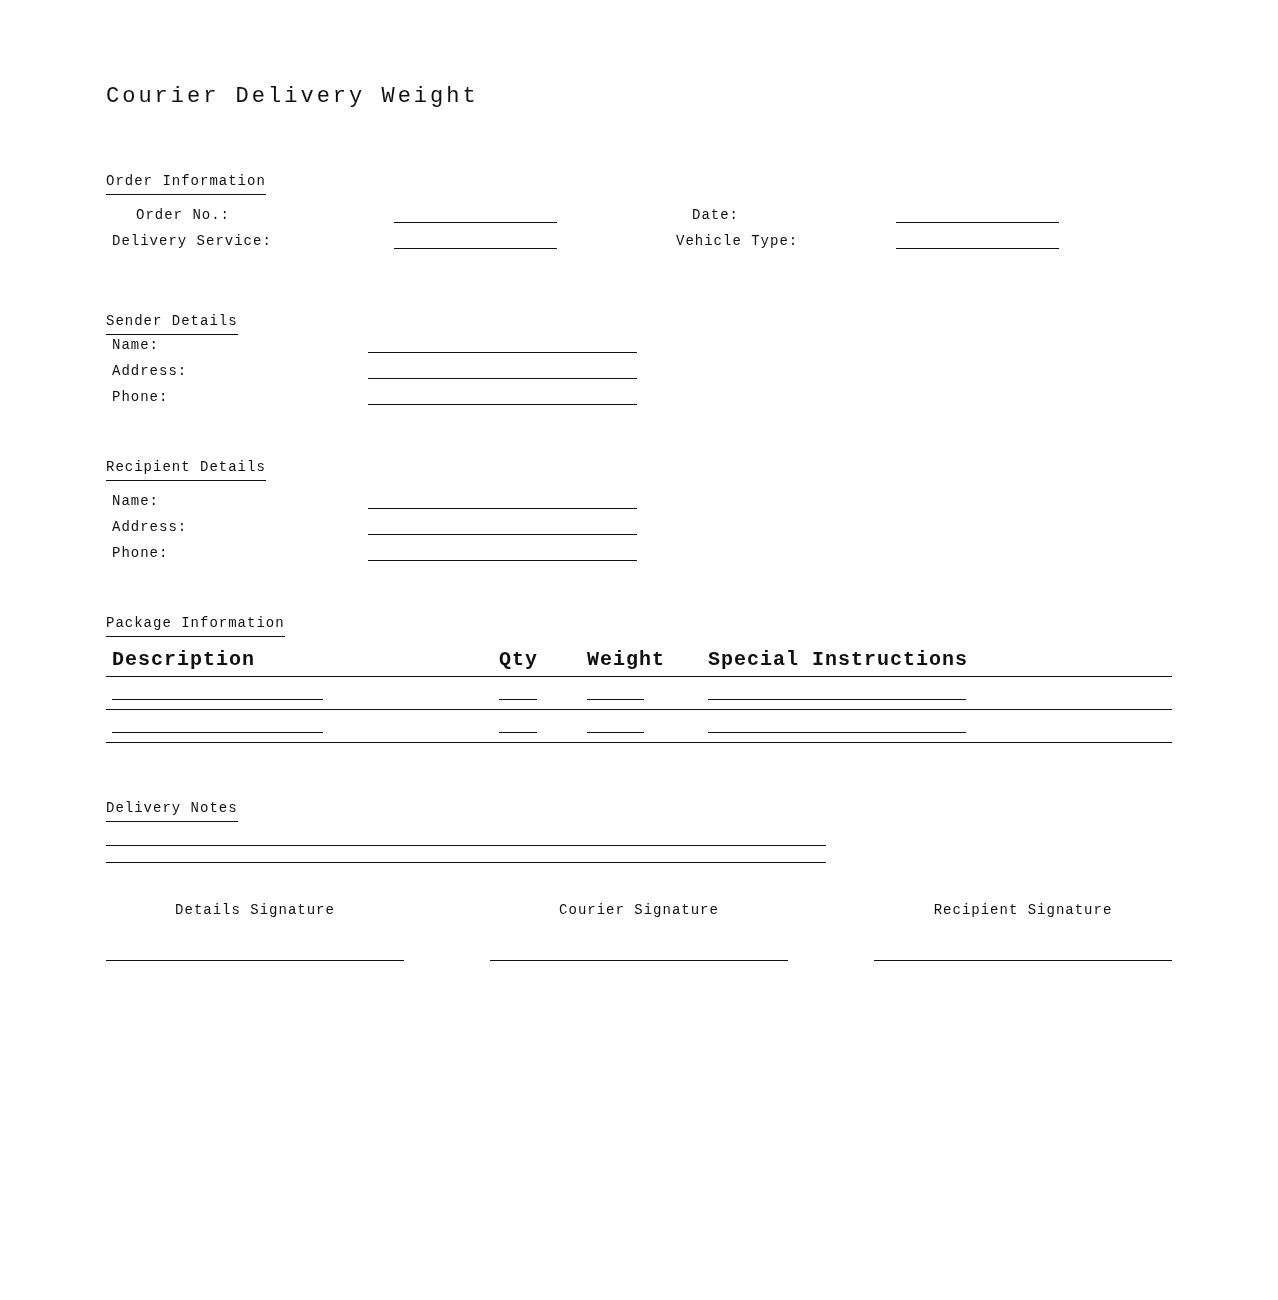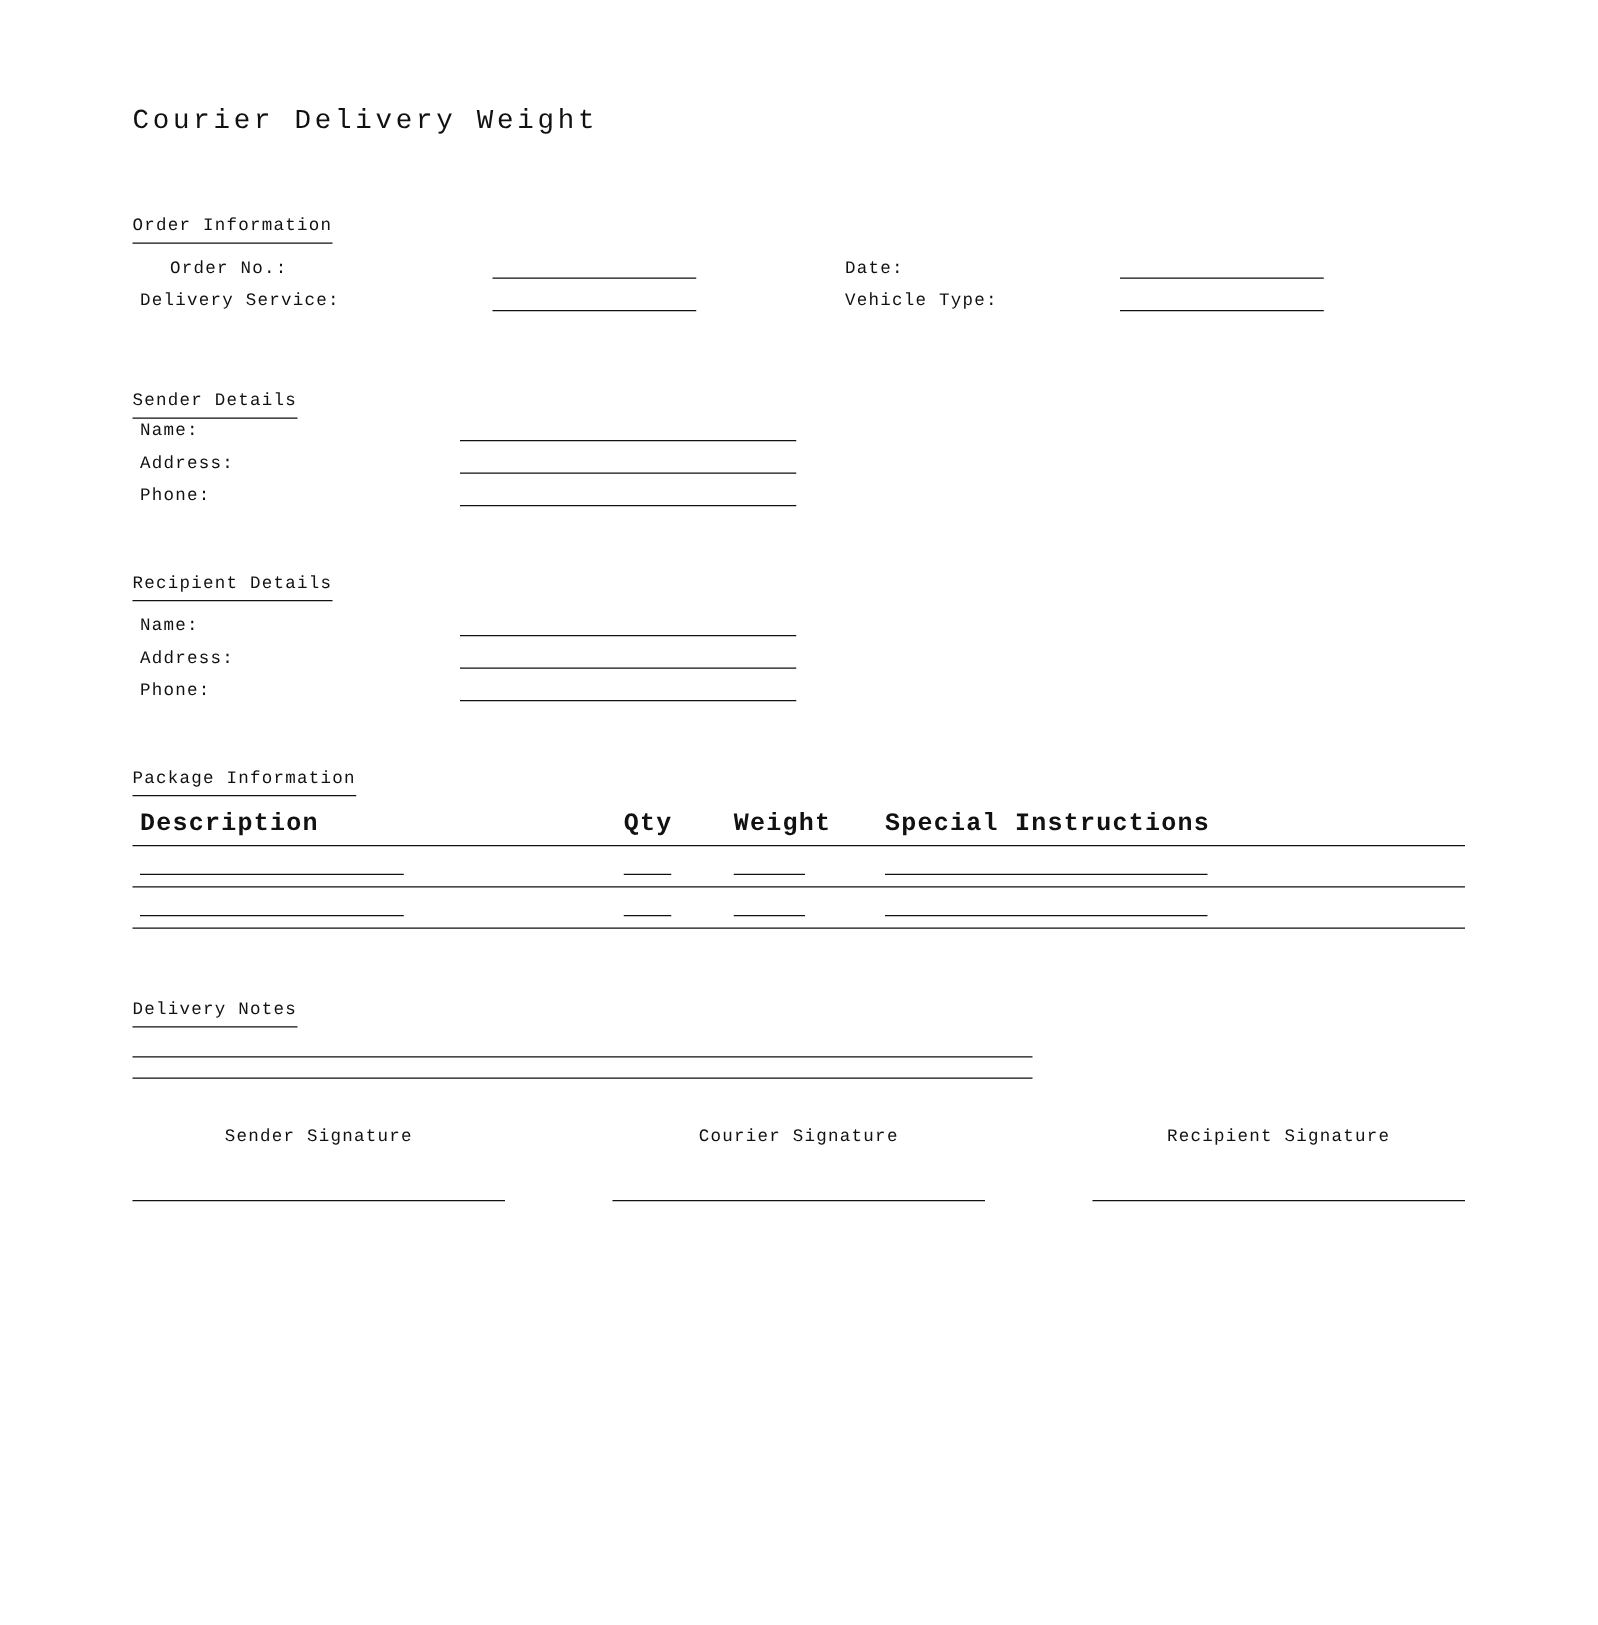--- a/index.html
+++ b/index.html
@@ -23,21 +23,21 @@
 
 <section>
   <div class="abs heading" style="top:171px;">Order Information</div>
 
   <div class="abs label" style="left:112px; top:207px;margin-left:24px;">Order No.:</div>
   <div class="abs blank" style="left:394px; top:222px; width:163px;"></div>
 
   <div class="abs label" style="left:112px; top:233px;">Delivery Service:</div>
   <div class="abs blank" style="left:394px; top:248px; width:163px;"></div>
 
-  <div class="abs label" style="left:676px; top:207px;font-family:Liberation Mono, monospace;">Date:</div>
+  <div class="abs label" style="left:692px; top:207px;font-family:Liberation Mono, monospace;">Date:</div>
   <div class="abs blank" style="left:896px; top:222px; width:163px;"></div>
 
   <div class="abs label" style="left:676px; top:233px;">Vehicle Type:</div>
   <div class="abs blank" style="left:896px; top:248px; width:163px;"></div>
 </section>
 
 <section>
   <div class="abs heading" style="top:301px;margin-top:10px;">Sender Details</div>
 
   <div class="abs label" style="left:112px; top:337px;">Name:</div>
@@ -89,21 +89,21 @@
   </div>
 </section>
 
 <section>
   <div class="abs heading" style="top:798px;">Delivery Notes</div>
   <div class="abs blank" style="left:106px; top:845px; width:720px;"></div>
   <div class="abs blank" style="left:106px; top:862px; width:720px;"></div>
 </section>
 
 <section>
-  <div class="abs sig-label" style="left:106px; top:902px;">Sender Signature</div>
+  <div class="abs sig-label" style="left:106px; top:902px;">Details Signature</div>
   <div class="abs sig-line" style="left:106px; top:960px;"></div>
 
   <div class="abs sig-label" style="left:490px; top:902px;">Courier Signature</div>
   <div class="abs sig-line" style="left:490px; top:960px;"></div>
 
   <div class="abs sig-label" style="left:874px; top:902px;">Recipient Signature</div>
   <div class="abs sig-line" style="left:874px; top:960px;"></div>
 </section>
 
 </body></html>

